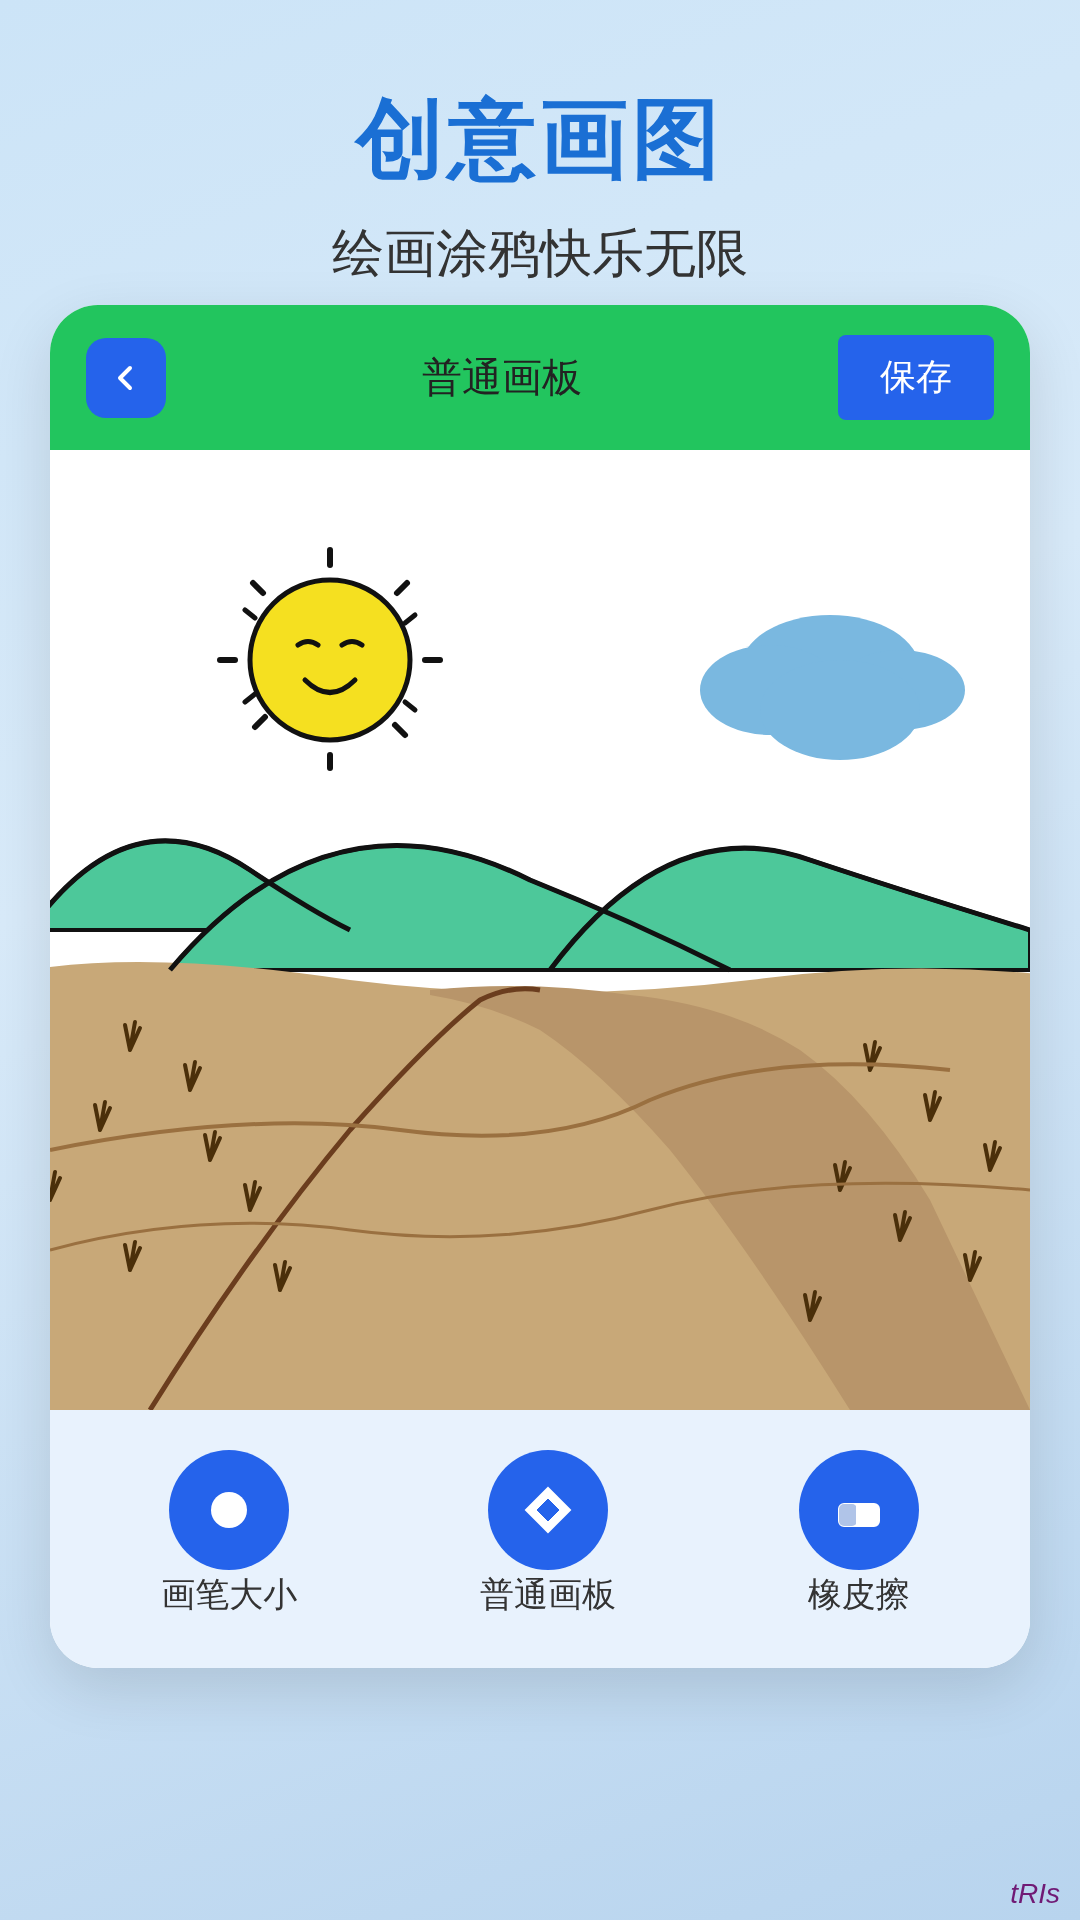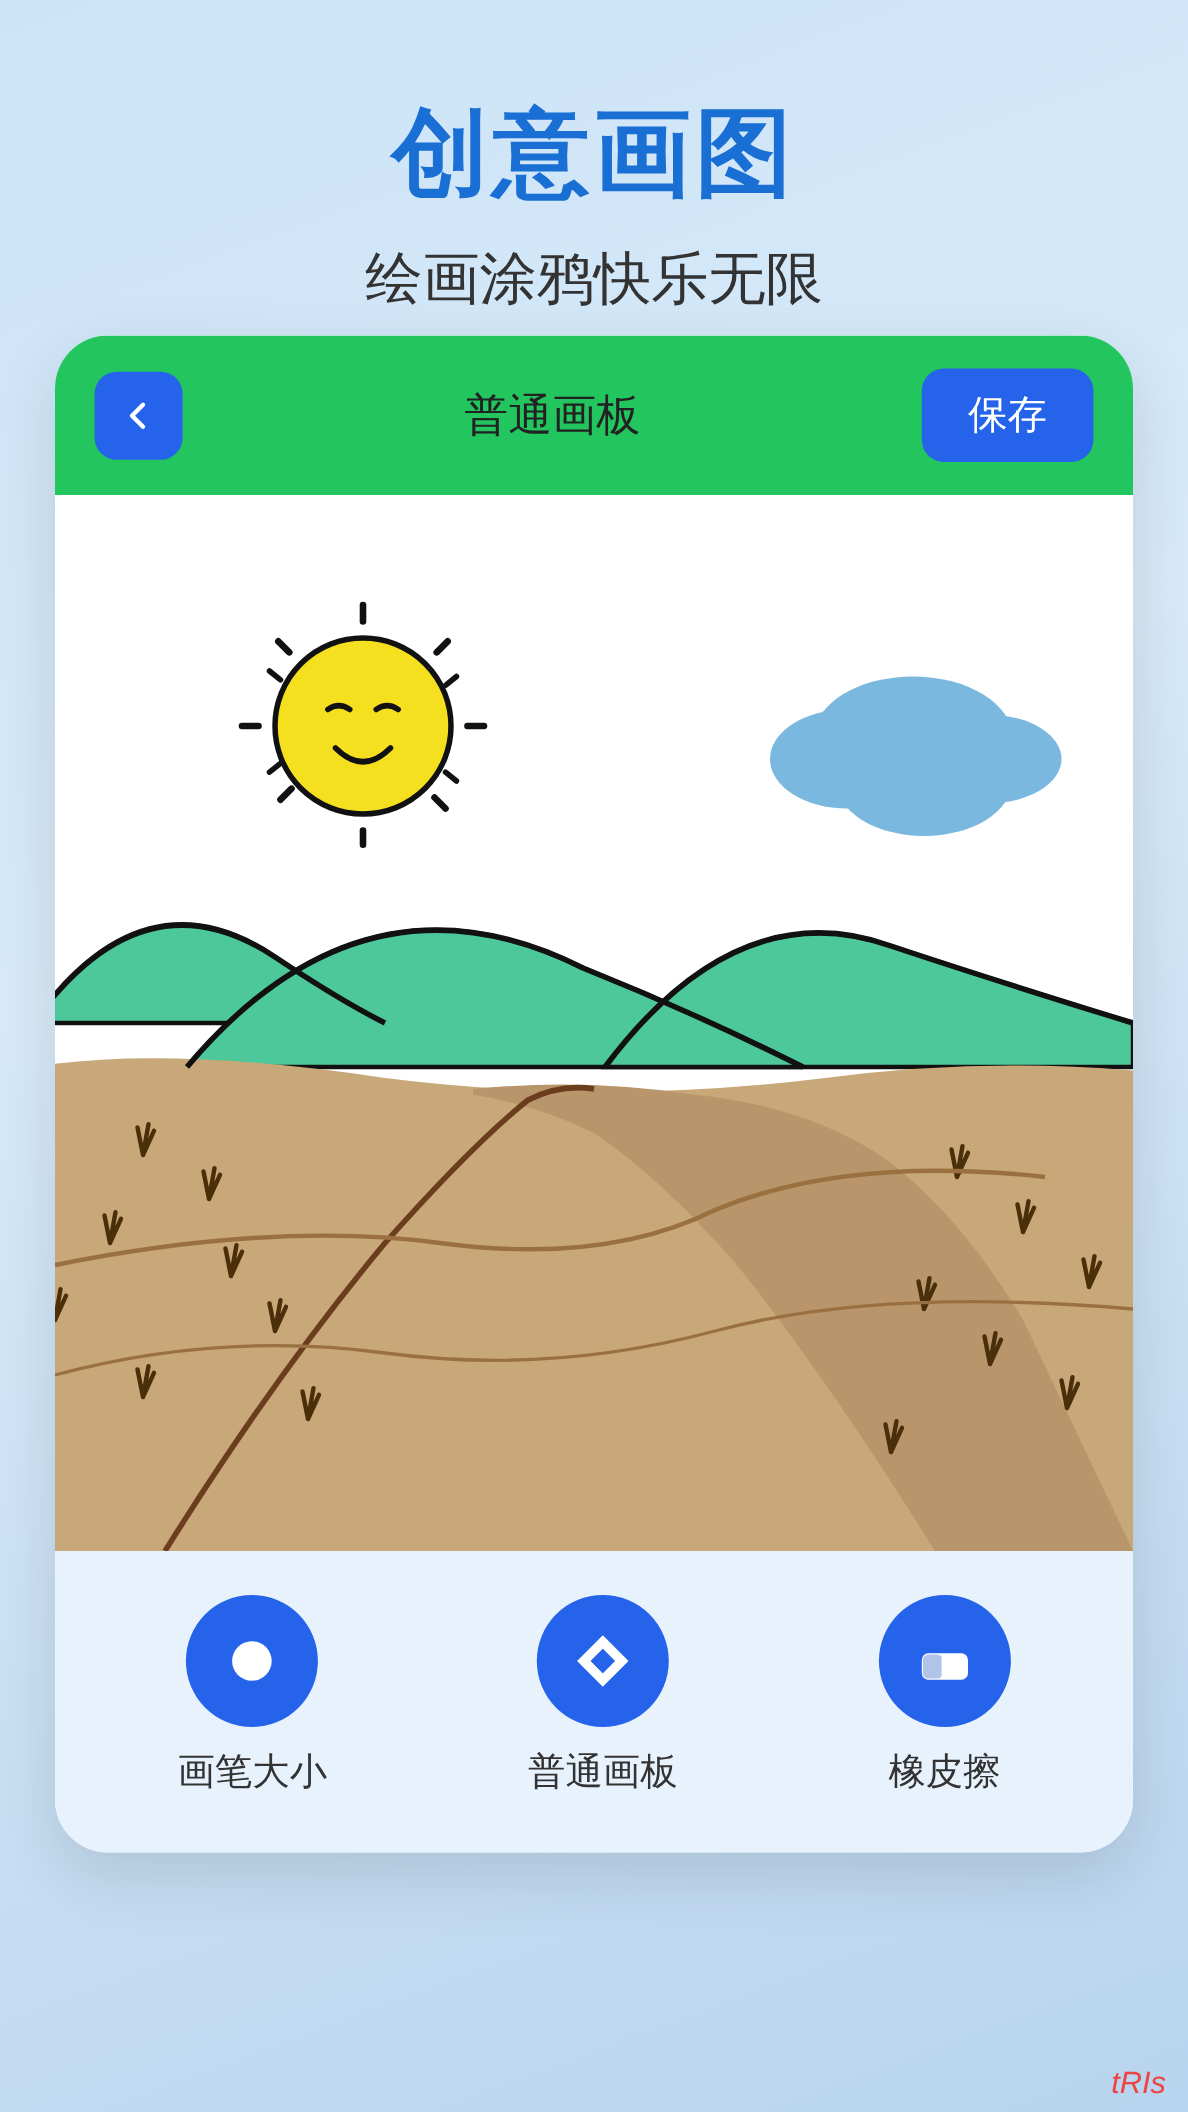--- a/index.html
+++ b/index.html
@@ -73,21 +73,21 @@
       font-size: 40px;
       color: #222;
       font-weight: 500;
     }
 
     .save-btn {
       background: #2563eb;
       color: white;
       font-size: 36px;
       padding: 18px 42px;
-      border-radius: 20px;
+      border-radius: 8px;
       cursor: pointer;
       border: none;
       font-weight: 500;
     }
 
     
     .canvas-area {
       width: 100%;
       height: 960px;
       background: white;
@@ -106,21 +106,21 @@
       padding: 40px 20px 50px;
       display: flex;
       justify-content: space-around;
       align-items: center;
     }
 
     .tool-item {
       display: flex;
       flex-direction: column;
       align-items: center;
-      gap: 18px;
+      gap: 2px;
       cursor: pointer;
     }
 
     .tool-icon {
       width: 120px;
       height: 120px;
       background: #2563eb;
       border-radius: 50%;
       display: flex;
       align-items: center;
@@ -146,21 +146,21 @@
       width: 200px;
       height: 160px;
       display: flex;
       align-items: flex-end;
       justify-content: flex-end;
       padding: 10px 20px;
     }
 
     .watermark-text {
       font-size: 28px;
-      color: #ef4444;
+      color: #701a75;
       font-style: italic;
       font-weight: 300;
     }
   </style>
 </head>
 <body>
 
 <div class="header">
   <div class="header-title">创意画图</div>
   <div class="header-subtitle">绘画涂鸦快乐无限</div>

